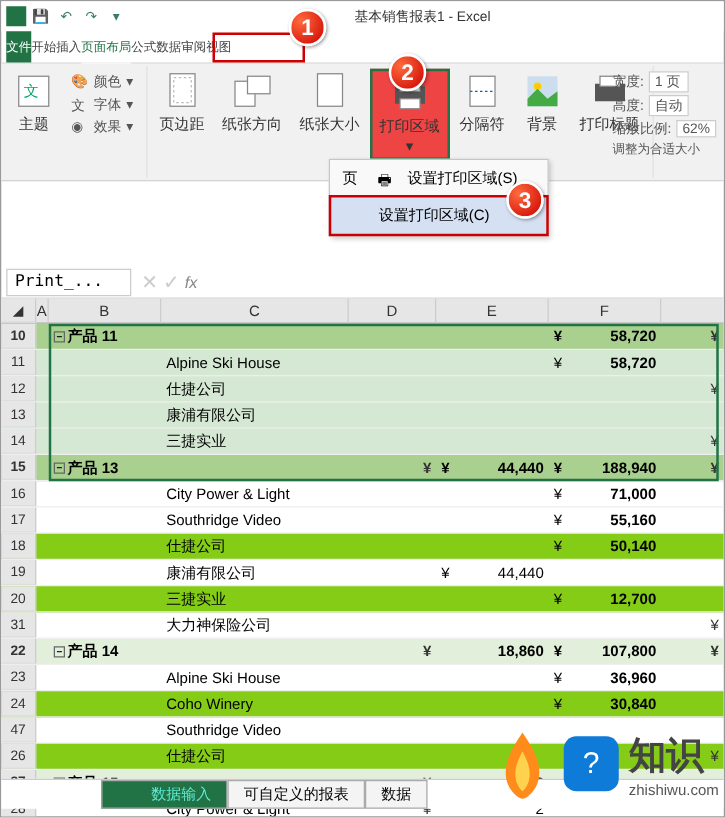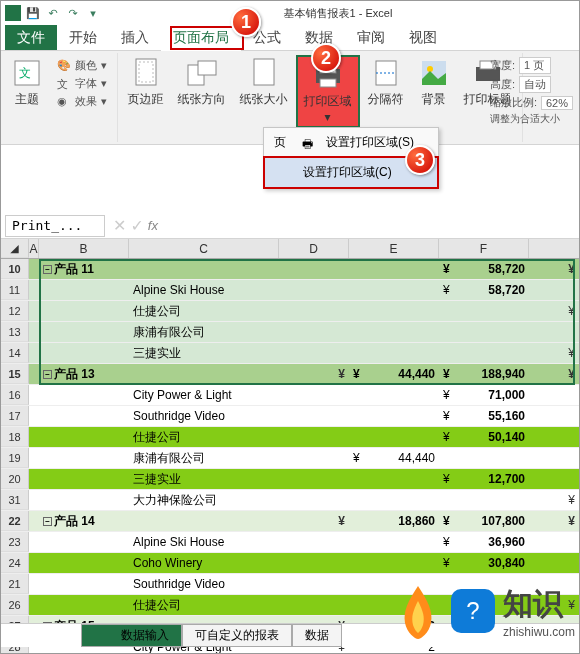--- a/index.html
+++ b/index.html
@@ -7,21 +7,21 @@
 
 
 .title-bar { height: 24px; background: #fff; display: flex; align-items: center; padding: 0 4px; font-size: 11px; }
 .app-icon { width: 16px; height: 16px; background: #217346; display: inline-block; margin-right: 4px; }
 .qat { display: flex; gap: 4px; align-items: center; }
 .qat-icon { width: 16px; height: 16px; display: inline-flex; align-items: center; justify-content: center; color: #3b7e5f; }
 .title-text { flex: 1; text-align: center; color: #333; }
 
 
 .ribbon-tabs { height: 26px; display: flex; align-items: stretch; border-bottom: 1px solid #d4d4d4; padding-left: 4px; }
-.tab { padding: 0 12px; display: flex; align-items: center; font-size: 14px; color: #444; cursor: pointer; }
+.tab { padding: 0 0; display: flex; align-items: center; font-size: 10px; color: #444; cursor: pointer; }
 .tab.file { background: #217346; color: #fff; }
 .tab.active { color: #217346; position: relative; }
 .tab.active::after { content: ''; position: absolute; bottom: -1px; left: 0; right: 0; height: 1px; background: #fff; }
 .callout-box { position: absolute; border: 2px solid #c00; pointer-events: none; }
 
 
 .ribbon { height: 94px; background: #f1f1f1; border-bottom: 1px solid #d4d4d4; display: flex; padding: 2px 0; position: relative; }
 .group { display: flex; flex-direction: column; align-items: center; padding: 2px 4px; border-right: 1px solid #e1e1e1; }
 .group-row { display: flex; gap: 2px; }
 .big-btn { display: flex; flex-direction: column; align-items: center; padding: 2px 6px; font-size: 12px; color: #333; cursor: pointer; min-width: 44px; }
@@ -59,21 +59,21 @@
 .row.selected { background: #d5e8d4; }
 .cell { display: flex; align-items: center; padding: 0 4px; overflow: hidden; white-space: nowrap; }
 .cell.num { justify-content: flex-end; }
 .cell.cur { justify-content: flex-end; color: #333; }
 .outline-btn { width: 9px; height: 9px; border: 1px solid #666; font-size: 8px; line-height: 7px; text-align: center; margin-right: 2px; }
 .selection-border { position: absolute; border: 2px solid #217346; pointer-events: none; }
 
 
 .sheet-bar { position: absolute; bottom: 6px; left: 0; right: 0; height: 24px; display: flex; align-items: center; background: #fff; border-top: 1px solid #ccc; padding-left: 80px; }
 .sheet-tab { padding: 2px 12px; font-size: 12px; border: 1px solid #aaa; background: #f4f4f4; }
-.sheet-tab.active { background: #217346; color: #000000; padding-left: 39px; }
+.sheet-tab.active { background: #217346; color: #5eead4; padding-left: 39px; }
 
 
 .watermark { position: absolute; right: 4px; bottom: 12px; display: flex; align-items: center; gap: 8px; z-index: 30; }
 .wm-flame { width: 50px; height: 60px; }
 .wm-badge { width: 44px; height: 44px; background: #0e7bd8; border-radius: 10px; display: flex; align-items: center; justify-content: center; color: #fff; font-size: 24px; }
 .wm-text { display: flex; flex-direction: column; font-size: 12px; color: #555; }
 .wm-text .big { font-size: 30px; font-weight: bold; color: #444; }
 
 
 .right-labels { position: absolute; right: 6px; top: 56px; font-size: 11px; color: #555; display: flex; flex-direction: column; gap: 2px; }
@@ -463,21 +463,21 @@
         <div class="cell col-e num">
           <span style="float:left;margin-right:auto;"></span>
         </div>
         <div class="cell col-f num">
           <span style="margin-right:auto;">¥</span>
           <b>30,840</b>
         </div>
         <div class="cell col-g cur"></div>
       </div>
       <div class="row ">
-        <div class="row-header">21</div>
+        <div class="row-header">47</div>
         <div class="cell col-a"></div>
         <div class="cell col-b"></div>
         <div class="cell col-c">Southridge Video</div>
         <div class="cell col-d cur"></div>
         <div class="cell col-e num">
           <span style="float:left;margin-right:auto;"></span>
         </div>
         <div class="cell col-f num">
           <span style="margin-right:auto;"></span>
           <b></b>

